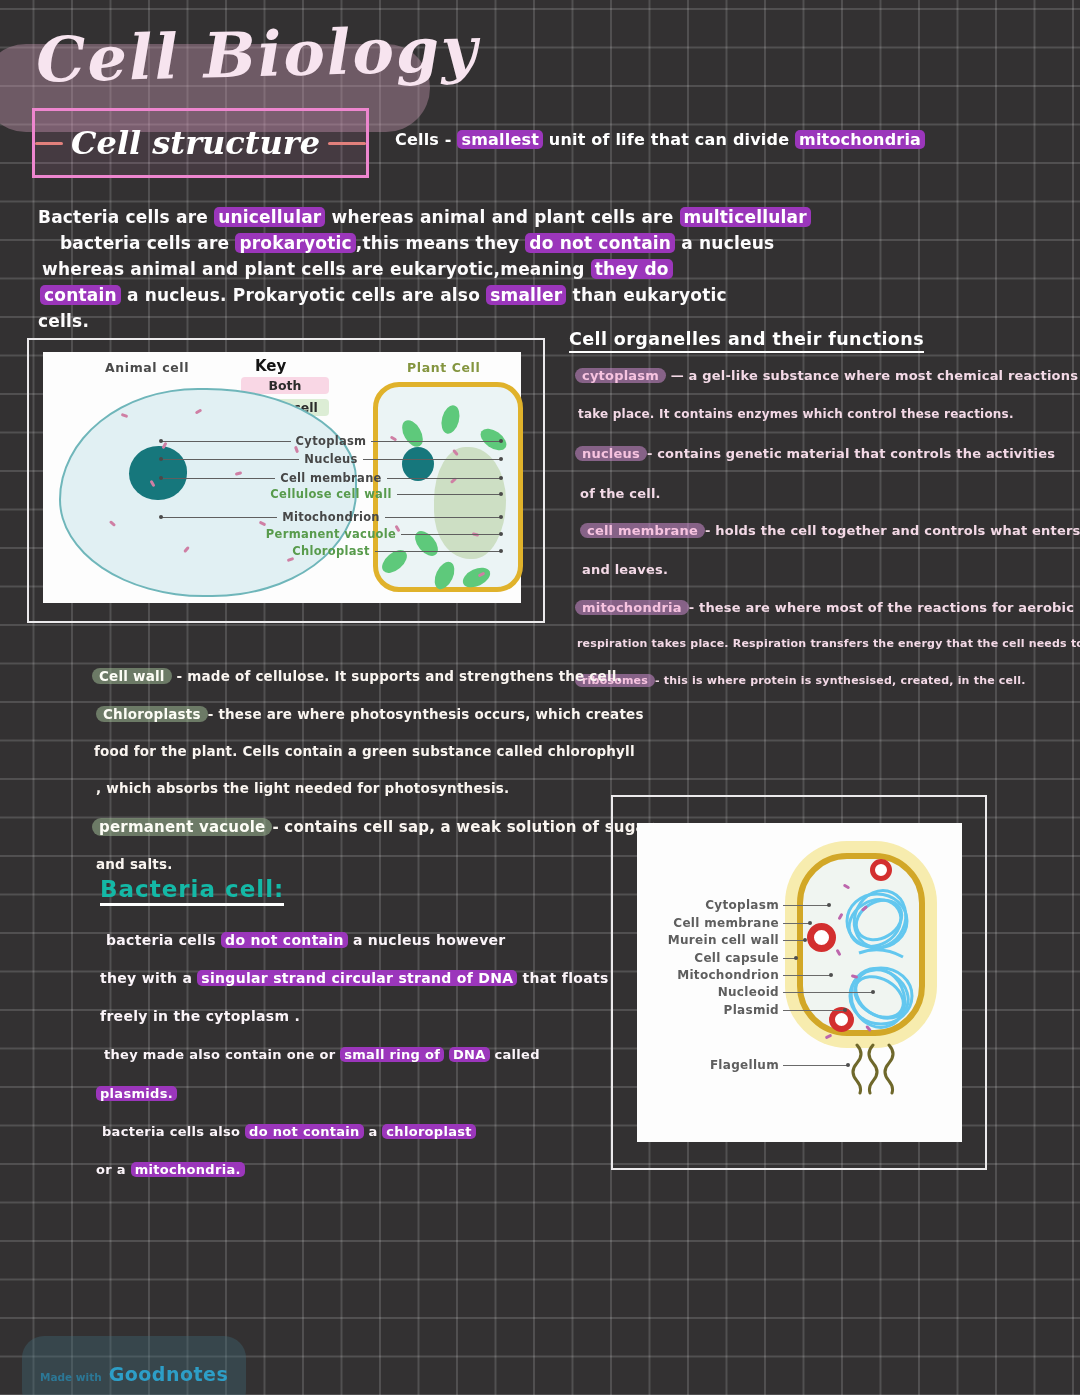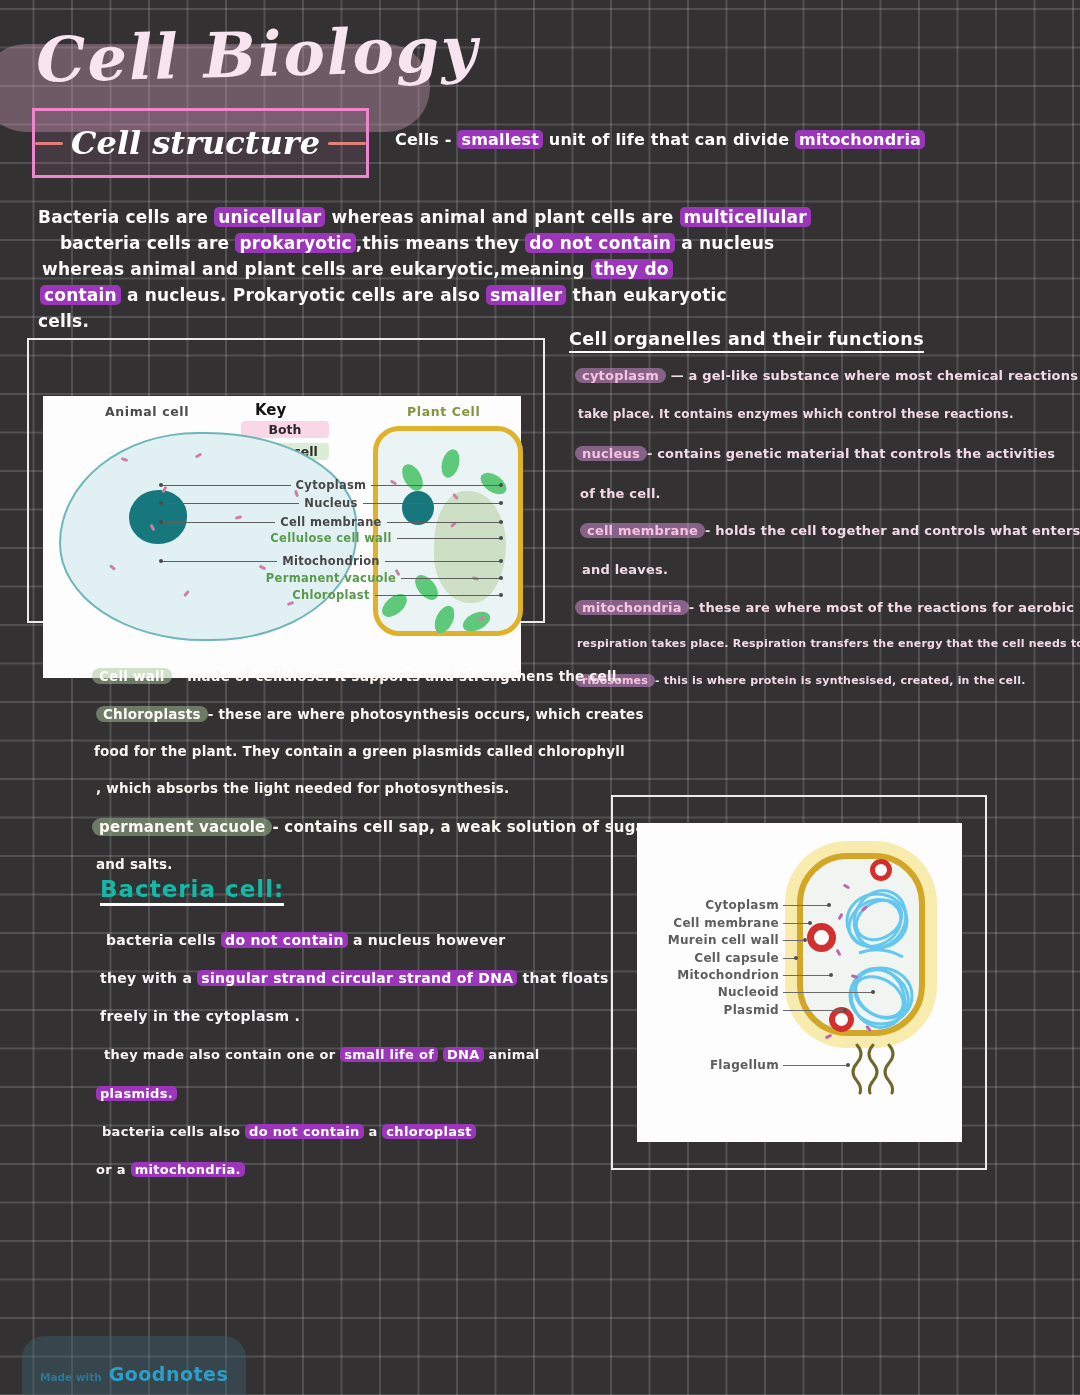--- a/index.html
+++ b/index.html
@@ -36,21 +36,21 @@
   
   .pn-line{left:92px;font-size:13.5px;font-weight:700;color:#faf5f0;letter-spacing:.2px;}
   .bact-heading{left:100px;top:876px;font-size:23px;font-weight:800;color:#14b8a6;
     border-bottom:3px solid #ffffff;padding-bottom:1px;letter-spacing:1px;}
   .bc-line{left:102px;font-size:14px;font-weight:700;color:#fbf4f9;letter-spacing:.3px;}
   .fs13{font-size:13px;}
   
   .frame{position:absolute;border:2px solid #eceaec;}
   .card{position:absolute;background:#fdfdfd;}
   .frame1{left:27px;top:338px;width:514px;height:281px;}
-  .card1{left:14px;top:12px;width:478px;height:282px;margin-top:44px;}
+  .card1{left:14px;top:12px;width:478px;height:251px;}
   .frame2{left:611px;top:795px;width:372px;height:371px;}
   .card2{left:24px;top:26px;width:325px;height:319px;}
   
   .d1-animal-title{left:62px;top:8px;font-size:12.5px;font-weight:700;color:#4a4a4a;letter-spacing:.6px;}
   .d1-plant-title{left:364px;top:8px;font-size:12.5px;font-weight:700;color:#84953f;letter-spacing:.6px;}
   .d1-key-title{left:212px;top:5px;font-size:15px;font-weight:800;color:#141414;}
   .d1-key-pill{left:198px;width:80px;text-align:center;font-size:12.5px;font-weight:700;color:#2b2b2b;
     border-radius:4px;padding:1px 4px;}
   .animal-blob{left:16px;top:36px;width:294px;height:205px;background:#e1f0f3;border:2.5px solid #6fb6ba;
     border-radius:48% 52% 50% 50% / 55% 45% 52% 48%;}
@@ -193,30 +193,30 @@
 <div class="abs org-line" style="top:438px"><span class="hl-m">nucleus</span><span>- contains genetic material that controls the activities</span></div>
 <div class="abs org-line" style="top:478px;left:580px"><span>of the cell.</span></div>
 <div class="abs org-line" style="top:515px;left:580px"><span class="hl-m">cell membrane</span><span>- holds the cell together and controls what enters</span></div>
 <div class="abs org-line" style="top:554px;left:582px"><span>and leaves.</span></div>
 <div class="abs org-line" style="top:592px"><span class="hl-m">mitochondria</span><span>- these are where most of the reactions for aerobic</span></div>
 <div class="abs org-line fs11" style="top:629px;left:577px"><span>respiration takes place. Respiration transfers the energy that the cell needs to function.</span></div>
 <div class="abs org-line fs11" style="top:666px"><span class="hl-m">ribosomes</span><span>- this is where protein is synthesised, created, in the cell.</span></div>
 
 <div class="abs pn-line" style="top:668px"><span class="hl-g">Cell wall</span><span> - made of cellulose. It supports and strengthens the cell.</span></div>
 <div class="abs pn-line" style="top:706px;left:96px"><span class="hl-g">Chloroplasts</span><span>- these are where photosynthesis occurs, which creates</span></div>
-<div class="abs pn-line" style="top:743px;left:94px"><span>food for the plant. They contain a green plasmids called chlorophyll</span></div>
+<div class="abs pn-line" style="top:743px;left:94px"><span>food for the plant. Cells contain a green substance called chlorophyll</span></div>
 <div class="abs pn-line" style="top:780px;left:96px"><span>, which absorbs the light needed for photosynthesis.</span></div>
 <div class="abs pn-line" style="top:818px;font-size:15px"><span class="hl-g">permanent vacuole</span><span>- contains cell sap, a weak solution of sugar</span></div>
 <div class="abs pn-line" style="top:856px;left:96px"><span>and salts.</span></div>
 
 <div class="abs bact-heading">Bacteria cell:</div>
 <div class="abs bc-line" style="top:932px;left:106px"><span>bacteria cells </span><span class="hl-p">do not contain</span><span> a nucleus however</span></div>
 <div class="abs bc-line" style="top:970px;left:100px"><span>they with a </span><span class="hl-p">singular strand circular strand of DNA</span><span> that floats</span></div>
 <div class="abs bc-line" style="top:1008px;left:100px"><span>freely in the cytoplasm .</span></div>
-<div class="abs bc-line fs13" style="top:1047px;left:104px"><span>they made also contain one or </span><span class="hl-p">small life of</span><span> </span><span class="hl-p">DNA</span><span> animal</span></div>
+<div class="abs bc-line fs13" style="top:1047px;left:104px"><span>they made also contain one or </span><span class="hl-p">small ring of</span><span> </span><span class="hl-p">DNA</span><span> called</span></div>
 <div class="abs bc-line fs13" style="top:1086px;left:96px"><span class="hl-p">plasmids.</span></div>
 <div class="abs bc-line fs13" style="top:1124px;left:102px"><span>bacteria cells also </span><span class="hl-p">do not contain</span><span> a </span><span class="hl-p">chloroplast</span></div>
 <div class="abs bc-line fs13" style="top:1162px;left:96px"><span>or a </span><span class="hl-p">mitochondria.</span></div>
 
 <div class="frame frame2">
   <div class="card card2">
     <div class="abs capsule">
       <div class="capsule-inner"></div>
     </div>
     <svg class="abs" style="left:202px;top:60px" width="84" height="152" viewBox="0 0 84 152">

